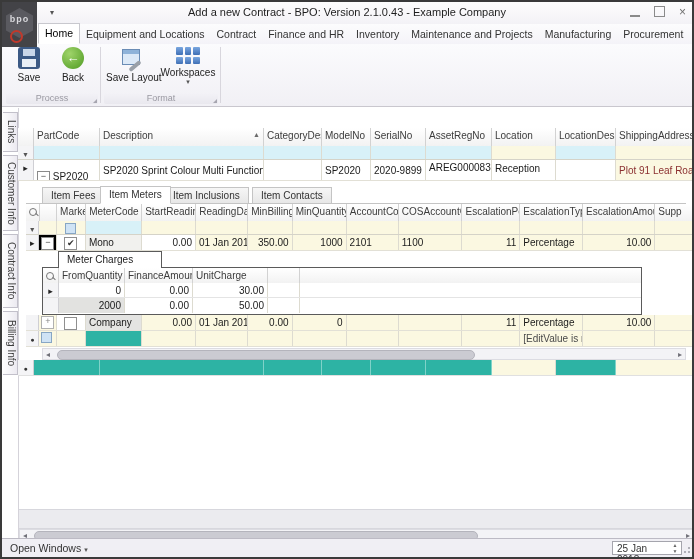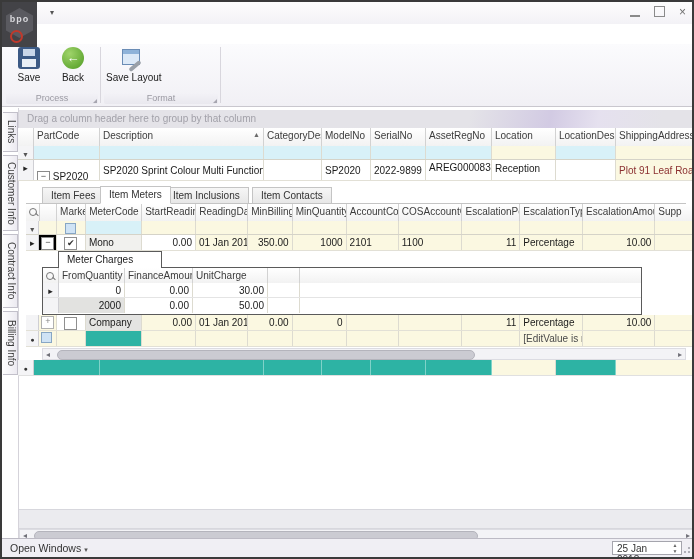--- a/index.html
+++ b/index.html
@@ -91,69 +91,93 @@
     radial-gradient(circle at 3px 5px,#b0b0b8 1px,transparent 1.3px);}
   .maroon{color:#8b3030;}
   .nullhint{color:#4a4a4a;}
 </style>
 </head>
 <body>
 
 <div id="window">
 
   <div class="titlebar">
+    <div class="apptitle">Add a new Contract - BPO: Version 2.1.0.43 - Example Company</div>
     <span class="qat-arrow">▾</span>
     <div class="winbtns">
       <span class="wb-min"></span>
       <span class="wb-max"></span>
       <span class="wb-close">×</span>
     </div>
   </div>
   <div class="logo">
     <div class="hex"></div>
     <div class="bpo">bpo</div>
     <div class="reddot"></div>
   </div>
 
+  <div class="ribbontabs">
+    <span class="rtab active">Home</span>
+    <span class="rtab">Equipment and Locations</span>
+    <span class="rtab">Contract</span>
+    <span class="rtab">Finance and HR</span>
+    <span class="rtab">Inventory</span>
+    <span class="rtab">Maintenance and Projects</span>
+    <span class="rtab">Manufacturing</span>
+    <span class="rtab">Procurement</span>
+    <span class="rtab">Sales</span>
+
+  </div>
 
   <div class="ribbon">
     <div class="rbtn" style="left:4px;text-align:center;">
       <div class="icon-save"></div>
       <div class="lbl">Save</div>
     </div>
     <div class="rbtn" style="left:48px;">
       <div class="icon-back">←</div>
       <div class="lbl">Back</div>
     </div>
     <div class="rsep" style="left:98px;"></div>
     <div class="rbtn" style="left:104px;width:52px;">
       <div class="icon-layout">
           <span class="win"></span>
           <span class="wrench"></span>
         </div>
       <div class="lbl">Save Layout</div>
     </div>
+    <div class="rbtn" style="left:158px;width:56px;">
+      <div class="icon-workspaces">
+          <span></span>
+          <span></span>
+          <span></span>
+          <span></span>
+          <span></span>
+          <span></span>
+        </div>
+      <div class="lbl">Workspaces</div>
+      <div style="font-size:7px;color:#555;">▾</div>
+    </div>
     <div class="rsep" style="left:218px;"></div>
     <div class="rcaption" style="left:4px;width:92px;">
       <span>Process</span>
       <span class="launcher"></span>
     </div>
     <div class="rcaption" style="left:102px;width:114px;">
       <span>Format</span>
       <span class="launcher"></span>
     </div>
   </div>
 
   <div class="sidetab" style="top:110px;height:40px;">Links</div>
   <div class="sidetab" style="top:153px;height:76px;">Customer Info</div>
   <div class="sidetab" style="top:232px;height:74px;">Contract Info</div>
   <div class="sidetab" style="top:309px;height:64px;">Billing Info</div>
   <div class="mainborder"></div>
 
-  <div class="groupband">Drag a column header here to group by that column</div>
 
   <div class="row" style="top:126px;height:18px;">
     <div class="c hc w-ind"></div>
     <div class="c hc w-pc">PartCode</div>
     <div class="c hc w-de"><span>Description</span><span class="sortglyph">▲</span></div>
     <div class="c hc w-cd">CategoryDesc</div>
     <div class="c hc w-mn">ModelNo</div>
     <div class="c hc w-sn">SerialNo</div>
     <div class="c hc w-ar">AssetRegNo</div>
     <div class="c hc w-lo">Location</div>
@@ -173,21 +197,21 @@
     <div class="c blue w-ld"></div>
     <div class="c cream w-sa"></div>
   </div>
 
   <div class="row" style="top:158px;height:21px;border-bottom:1px solid #e2e0d6;">
     <div class="c ind w-ind"><span class="arrow">▸</span></div>
     <div class="c w-pc" style="padding-top:11px;"><span class="expbox">−</span> <span>SP2020</span></div>
     <div class="c w-de" style="padding-top:5px;">SP2020 Sprint Colour Multi Functional Copier</div>
     <div class="c w-cd" style="padding-top:21px;">Hardware</div>
     <div class="c w-mn" style="padding-top:5px;">SP2020</div>
-    <div class="c w-sn" style="padding-top:5px;">2022-9899</div>
+    <div class="c w-sn" style="padding-top:5px;">2020-9899</div>
     <div class="c w-ar" style="">AREG000083</div>
     <div class="c w-lo" style="padding-top:3px;">Reception</div>
     <div class="c w-ld"></div>
     <div class="c cream w-sa maroon" style="padding-top:5px;">Plot 91 Leaf Road, Fo</div>
   </div>
 
   <div class="dtabline"></div>
   <div class="dtab" style="left:40px;top:185px;">Item Fees</div>
   <div class="dtab active" style="left:98px;top:184px;height:18px;">Item Meters</div>
   <div class="dtab" style="left:162px;top:185px;">Item Inclusions</div>

